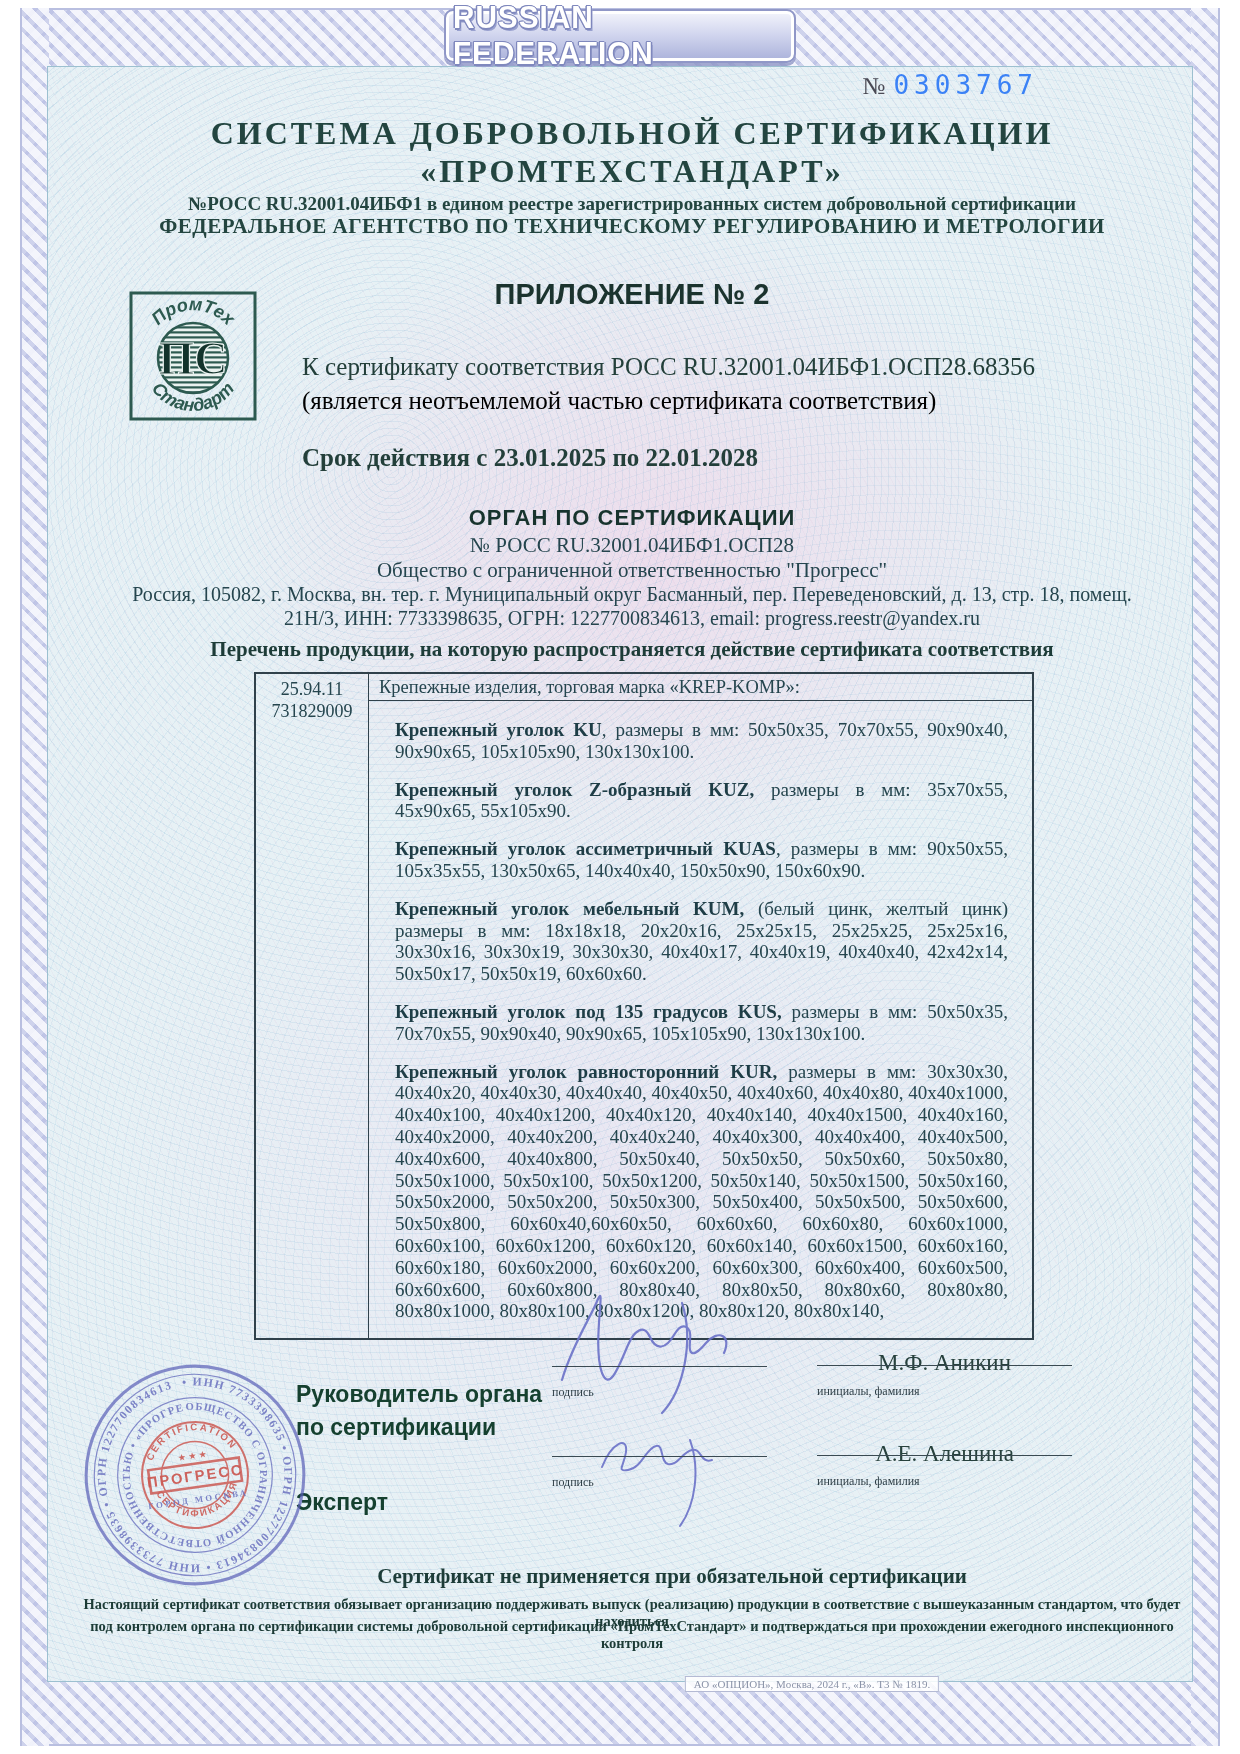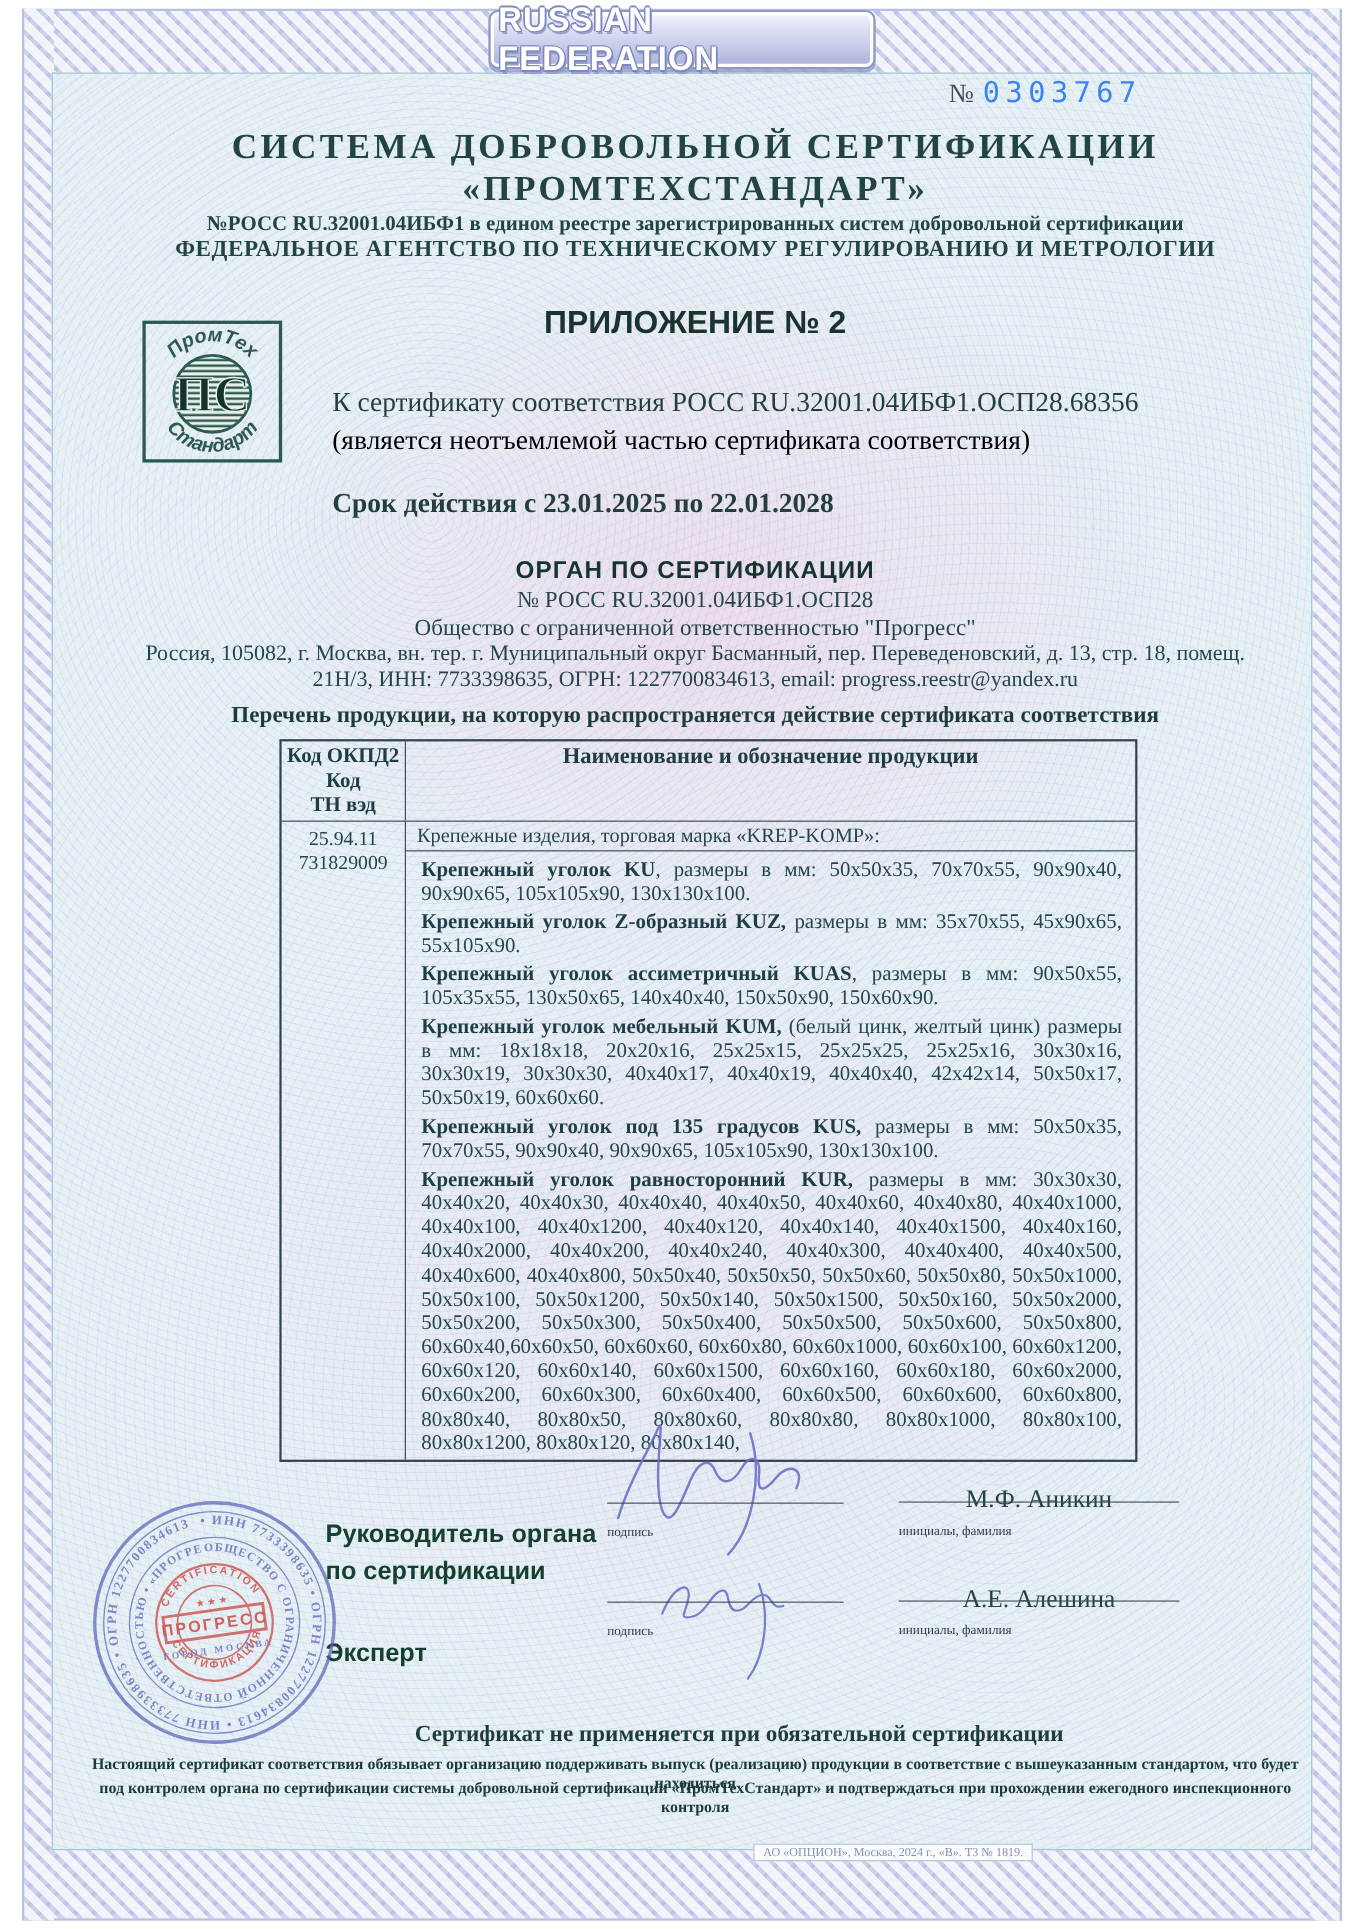--- a/index.html
+++ b/index.html
@@ -59,21 +59,21 @@
   .ptable{position:absolute;left:242px;top:672px;width:776px;border:2px solid #30414b;background:transparent;}
   .t-header{display:flex;border-bottom:1.5px solid #30414b;height:73px;box-sizing:border-box;}
   .t-c1{width:112px;flex:none;border-right:1.5px solid #30414b;text-align:center;padding-top:3px;
         font-weight:bold;font-size:19px;line-height:22px;color:#1d3c44;}
   .t-c2{flex:1;text-align:center;font-weight:bold;font-size:20.5px;padding-top:3px;color:#1d3c44;}
   .t-body{display:flex;min-height:533px;}
   .b-c1{width:112px;flex:none;border-right:1.5px solid #30414b;text-align:center;padding-top:4px;
         font-size:18px;line-height:22px;}
   .b-c2{flex:1;min-width:0;}
   .brand-line{font-size:18.5px;line-height:21px;padding:3px 8px 2px 10px;border-bottom:1.5px solid #30414b;}
-  .prod-p{margin:4px;padding:0 8px 0 10px;font-size:19px;line-height:21.8px;text-align:justify;}
+  .prod-p{margin:16px;padding:0 8px 0 10px;font-size:19px;line-height:21.8px;text-align:justify;}
   .prod-p:first-of-type{padding-top:2px;}
   .prod-p b{color:#1e3d46;}
   
   .role{position:absolute;left:284px;font-family:"Liberation Sans",sans-serif;font-weight:bold;font-size:23px;color:#15402f;margin-top:40px;}
   .role-head{top:1338px;line-height:33px;}
   .role-expert{top:1449px;}
   .sig-line{position:absolute;border-bottom:1.5px solid #3a4a52;}
   .sig-caption{position:absolute;font-size:12px;color:#2e3e46;text-align:left;}
   .sig-name{position:absolute;left:805px;width:255px;text-align:center;font-size:23px;color:#27413d;}
   .sig-svg{position:absolute;pointer-events:none;}
@@ -142,28 +142,20 @@
   <div class="validity">Срок действия с 23.01.2025 по 22.01.2028</div>
 
   <div class="h-center org-head">ОРГАН ПО СЕРТИФИКАЦИИ</div>
   <div class="h-center org-num">№ РОСС RU.32001.04ИБФ1.ОСП28</div>
   <div class="h-center org-name">Общество с ограниченной ответственностью "Прогресс"</div>
   <div class="h-center addr1">Россия, 105082, г. Москва, вн. тер. г. Муниципальный округ Басманный, пер. Переведеновский, д. 13, стр. 18, помещ.</div>
   <div class="h-center addr2">21Н/3, ИНН: 7733398635, ОГРН: 1227700834613, email: progress.reestr@yandex.ru</div>
   <div class="h-center products-heading">Перечень продукции, на которую распространяется действие сертификата соответствия</div>
 
   <div class="ptable">
-    <div class="t-header">
-      <div class="t-c1">
-        <div>Код ОКПД2</div>
-        <div>Код</div>
-        <div>ТН вэд</div>
-      </div>
-      <div class="t-c2">Наименование и обозначение продукции</div>
-    </div>
     <div class="t-body">
       <div class="b-c1">
         <div>25.94.11</div>
         <div>731829009</div>
       </div>
       <div class="b-c2">
         <div class="brand-line">Крепежные изделия, торговая марка «KREP-KOMP»:</div>
         <p class="prod-p"><b>Крепежный уголок KU</b><span>, размеры в мм: 50x50x35, 70x70x55, 90x90x40, 90x90x65, 105x105x90, 130x130x100.</span></p>
         <p class="prod-p"><b>Крепежный уголок Z-образный KUZ,</b><span> размеры в мм: 35x70x55, 45x90x65, 55x105x90.</span></p>
         <p class="prod-p"><b>Крепежный уголок ассиметричный KUAS</b><span>, размеры в мм: 90x50x55, 105x35x55, 130x50x65, 140x40x40, 150x50x90, 150x60x90.</span></p>

